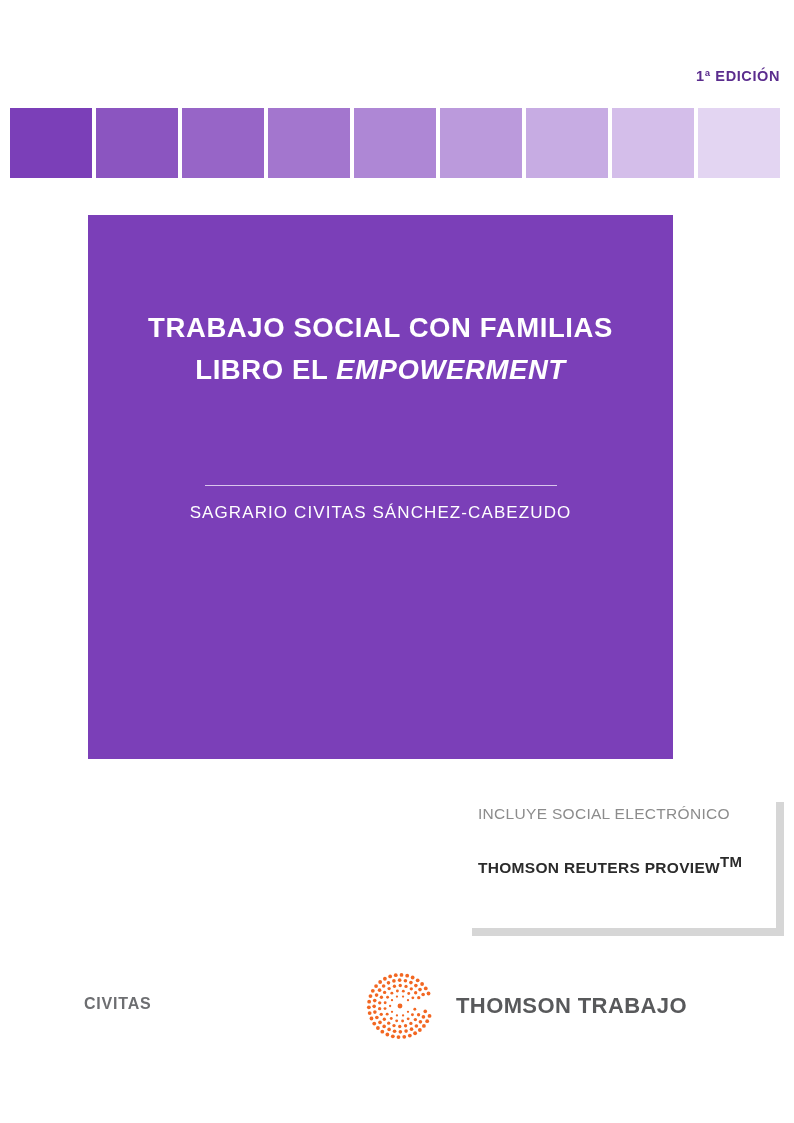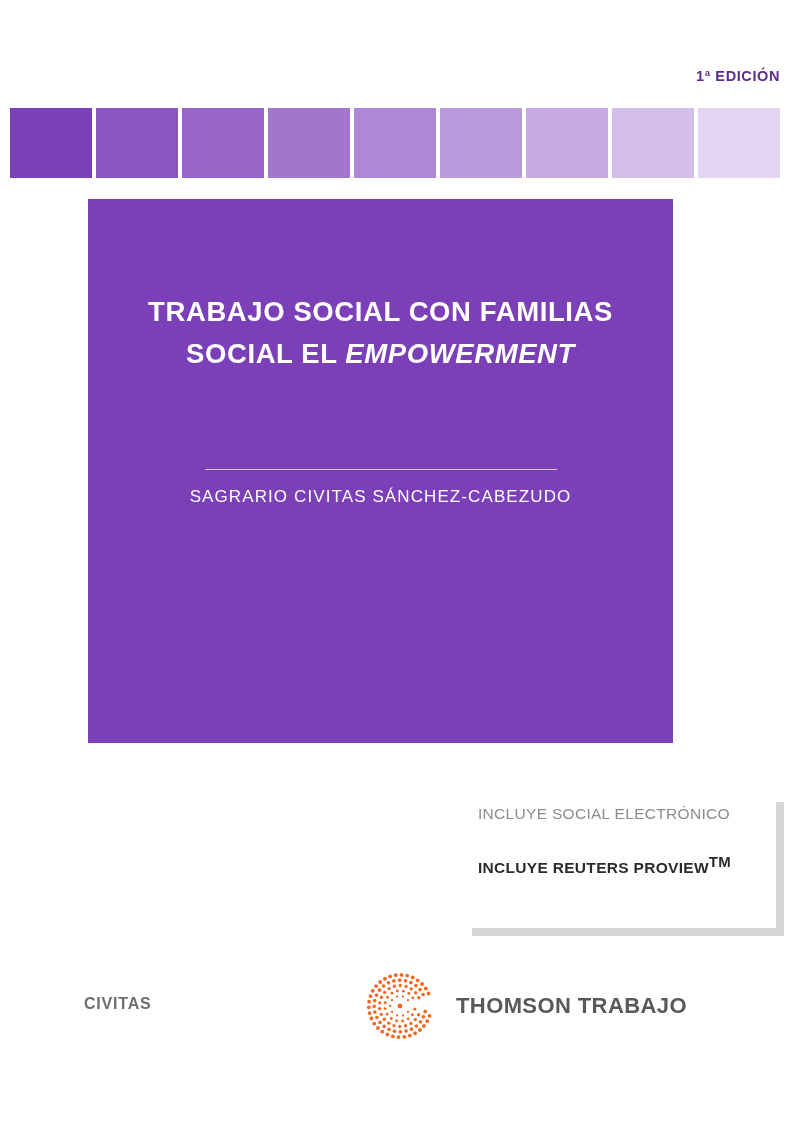--- a/index.html
+++ b/index.html
@@ -182,33 +182,33 @@
     <div class="swatch" style="background: rgb(139, 85, 192);"></div>
     <div class="swatch" style="background: rgb(151, 101, 199);"></div>
     <div class="swatch" style="background: rgb(163, 118, 206);"></div>
     <div class="swatch" style="background: rgb(174, 135, 213);"></div>
     <div class="swatch" style="background: rgb(187, 154, 220);"></div>
     <div class="swatch" style="background: rgb(199, 172, 227);"></div>
     <div class="swatch" style="background: rgb(212, 190, 234);"></div>
     <div class="swatch" style="background: rgb(227, 213, 242);"></div>
   </div>
 
-  <div class="cover-block" style="background: rgb(123, 63, 184);">
+  <div class="cover-block" style="background: rgb(123, 63, 184); margin-top: 16px;">
     <div class="cover-title">
       <div>TRABAJO SOCIAL CON FAMILIAS</div>
-      <div><span>SOCIAL EL </span><span class="italic">EMPOWERMENT</span></div>
+      <div><span>LIBRO EL </span><span class="italic">EMPOWERMENT</span></div>
     </div>
     <div class="rule"></div>
     <div class="cover-author">SAGRARIO CIVITAS SÁNCHEZ-CABEZUDO</div>
   </div>
 
   <div class="proview-shadow"></div>
   <div class="proview-card">
     <div class="proview-line1">INCLUYE SOCIAL ELECTRÓNICO</div>
-    <div class="proview-line2"><span>INCLUYE REUTERS PROVIEW</span><sup>TM</sup></div>
+    <div class="proview-line2"><span>THOMSON REUTERS PROVIEW</span><sup>TM</sup></div>
   </div>
 
   <div class="imprint">CIVITAS</div>
 
   <div class="tr-logo-wrap">
     <div class="tr-mark">
       <svg viewBox="0 0 100 100" width="76" height="76" aria-hidden="true">
         <g id="dots" fill="#f26722">
             <circle cx="60.52" cy="57.64" r="1.50" fill="#f26722"></circle>
             <circle cx="54.02" cy="62.36" r="1.50" fill="#f26722"></circle>

